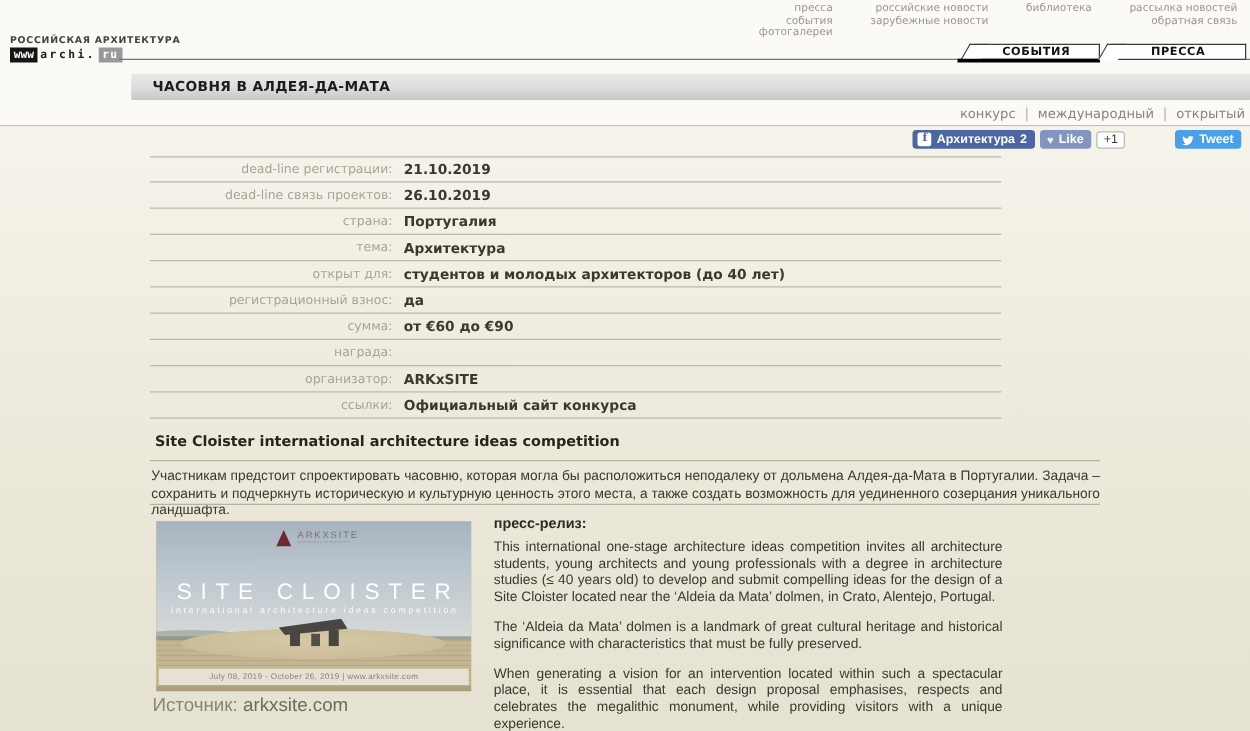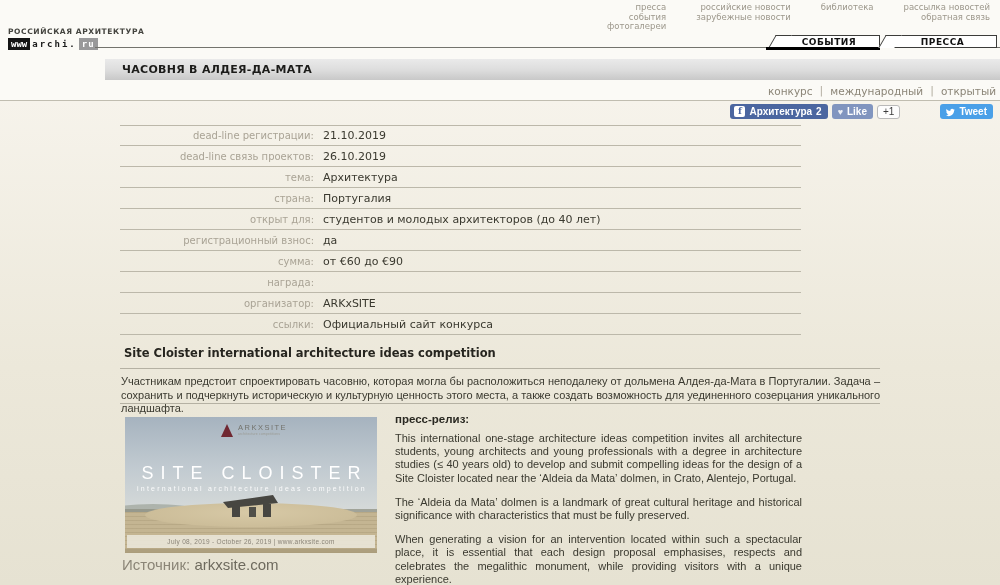--- a/index.html
+++ b/index.html
@@ -48,21 +48,21 @@
   .btn-like { background:#8195bf; }
   .heart-icon { font-size:9px; color:rgba(255,255,255,.85); }
   .btn-plus { background:#fdfdfd; border:1px solid #b9b9b9; color:#3c3c3c; font-weight:normal; height:14px; padding:0 5px; }
   .social-gap { width:32px; }
   .btn-tweet { background:#4aa0e8; padding-left:5px; }
 
   .details { position:absolute; left:120px; top:24px; width:681px; }
   .drow { display:flex; align-items:center; height:21px; border-bottom:1px solid #bcb8aa; }
   .drow:first-child { border-top:1px solid #bcb8aa; }
   .dlabel { width:203px; text-align:right; padding-right:9px; font-family:"DejaVu Sans", sans-serif; font-size:10px; color:#a9a395; }
-  .dvalue { font-family:"DejaVu Sans", sans-serif; font-size:11px; font-weight:normal; color:#3a392f; }
+  .dvalue { font-family:"DejaVu Sans", sans-serif; font-size:11px; font-weight:bold; color:#3a392f; }
   .dvalue.link { cursor:pointer; }
 
   .article-heading { position:absolute; left:124px; top:245px; font-family:"DejaVu Sans", sans-serif; font-size:11.5px; font-weight:bold; color:#26251f; }
   .rule-a { position:absolute; left:120px; top:267px; width:760px; height:1px; background:#b5b1a3; }
   .lead { position:absolute; left:121px; top:274px; width:759px; font-size:11px; line-height:13.5px; color:#3a392f; text-align:justify; }
   .rule-b { position:absolute; left:120px; top:302px; width:760px; height:1px; background:#b5b1a3; }
 
   
   .poster { position:absolute; left:125px; top:316px; width:252px; height:136px; overflow:hidden; cursor:pointer; background:#c4b592; }
   .p-sky { position:absolute; left:0; top:0; right:0; height:95px; background:linear-gradient(180deg,#a6b3bf 0%,#c2cbd1 55%,#d6dad9 100%); }
@@ -171,26 +171,26 @@
     <div class="details">
       <div class="drow">
           <div class="dlabel">dead-line регистрации:</div>
           <div class="dvalue">21.10.2019</div>
         </div>
       <div class="drow">
           <div class="dlabel">dead-line связь проектов:</div>
           <div class="dvalue">26.10.2019</div>
         </div>
       <div class="drow">
+          <div class="dlabel">страна:</div>
+          <div class="dvalue">Португалия</div>
+        </div>
+      <div class="drow">
           <div class="dlabel">тема:</div>
           <div class="dvalue">Архитектура</div>
-        </div>
-      <div class="drow">
-          <div class="dlabel">страна:</div>
-          <div class="dvalue">Португалия</div>
         </div>
       <div class="drow">
           <div class="dlabel">открыт для:</div>
           <div class="dvalue">студентов и молодых архитекторов (до 40 лет)</div>
         </div>
       <div class="drow">
           <div class="dlabel">регистрационный взнос:</div>
           <div class="dvalue">да</div>
         </div>
       <div class="drow">

